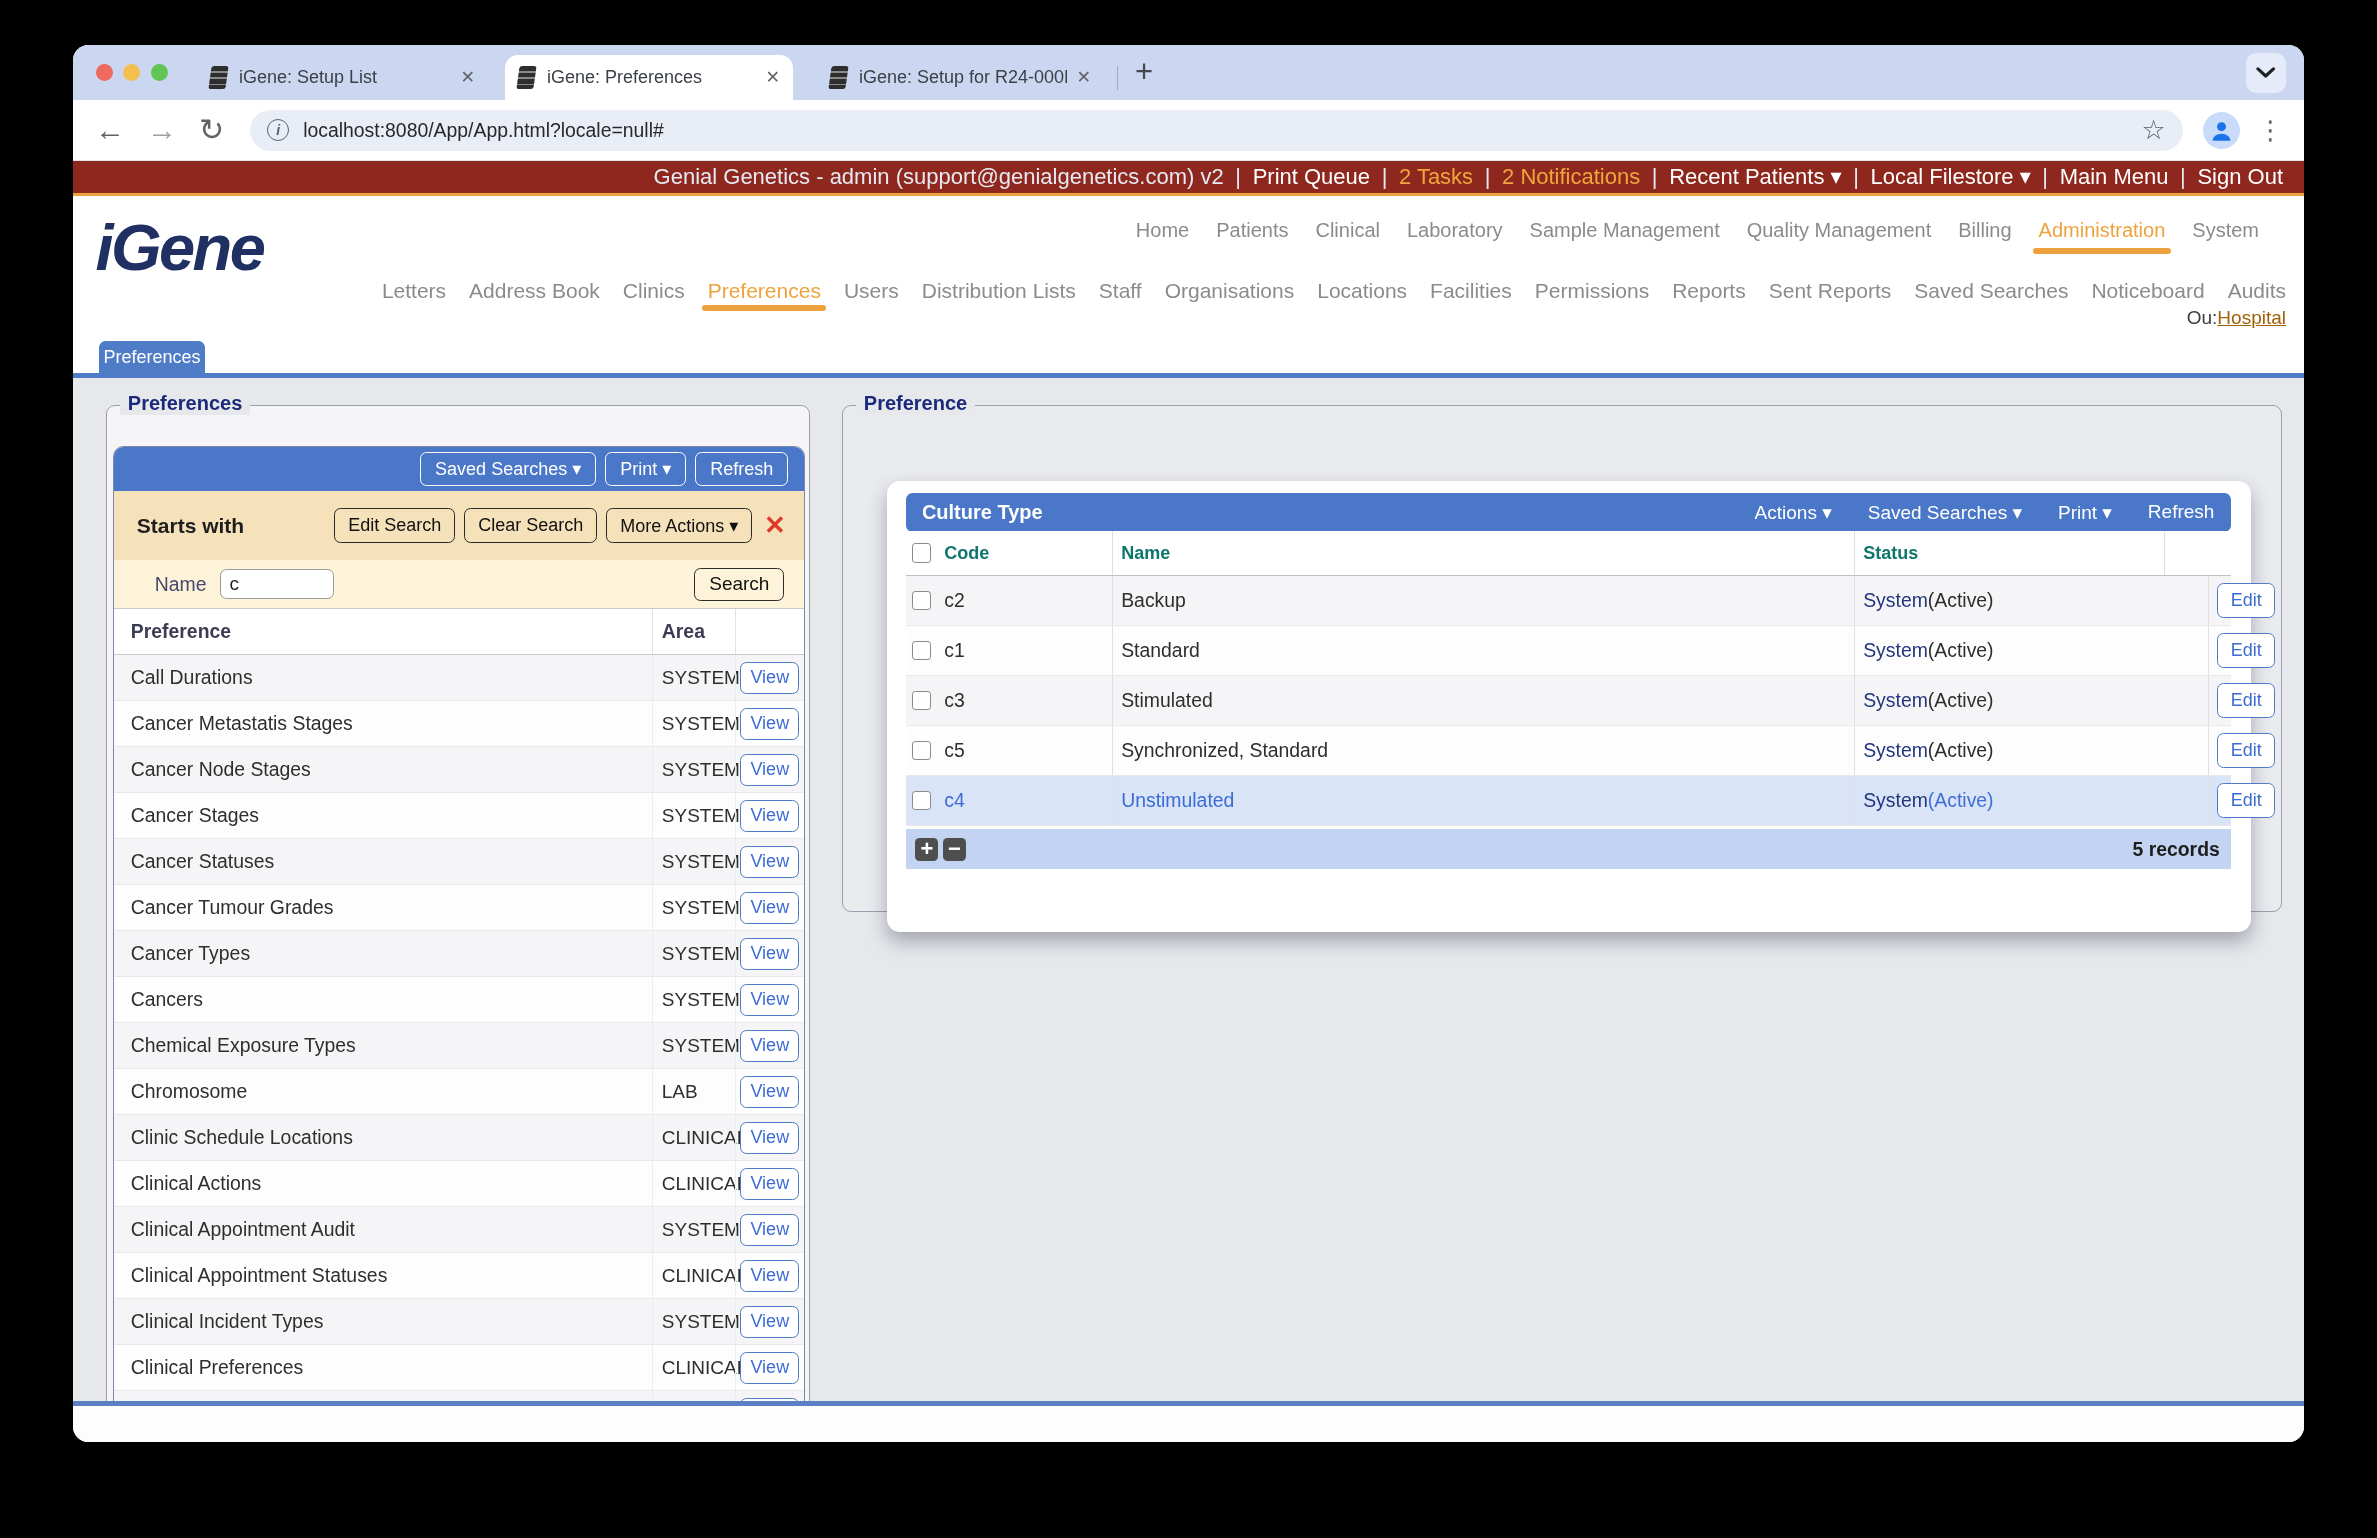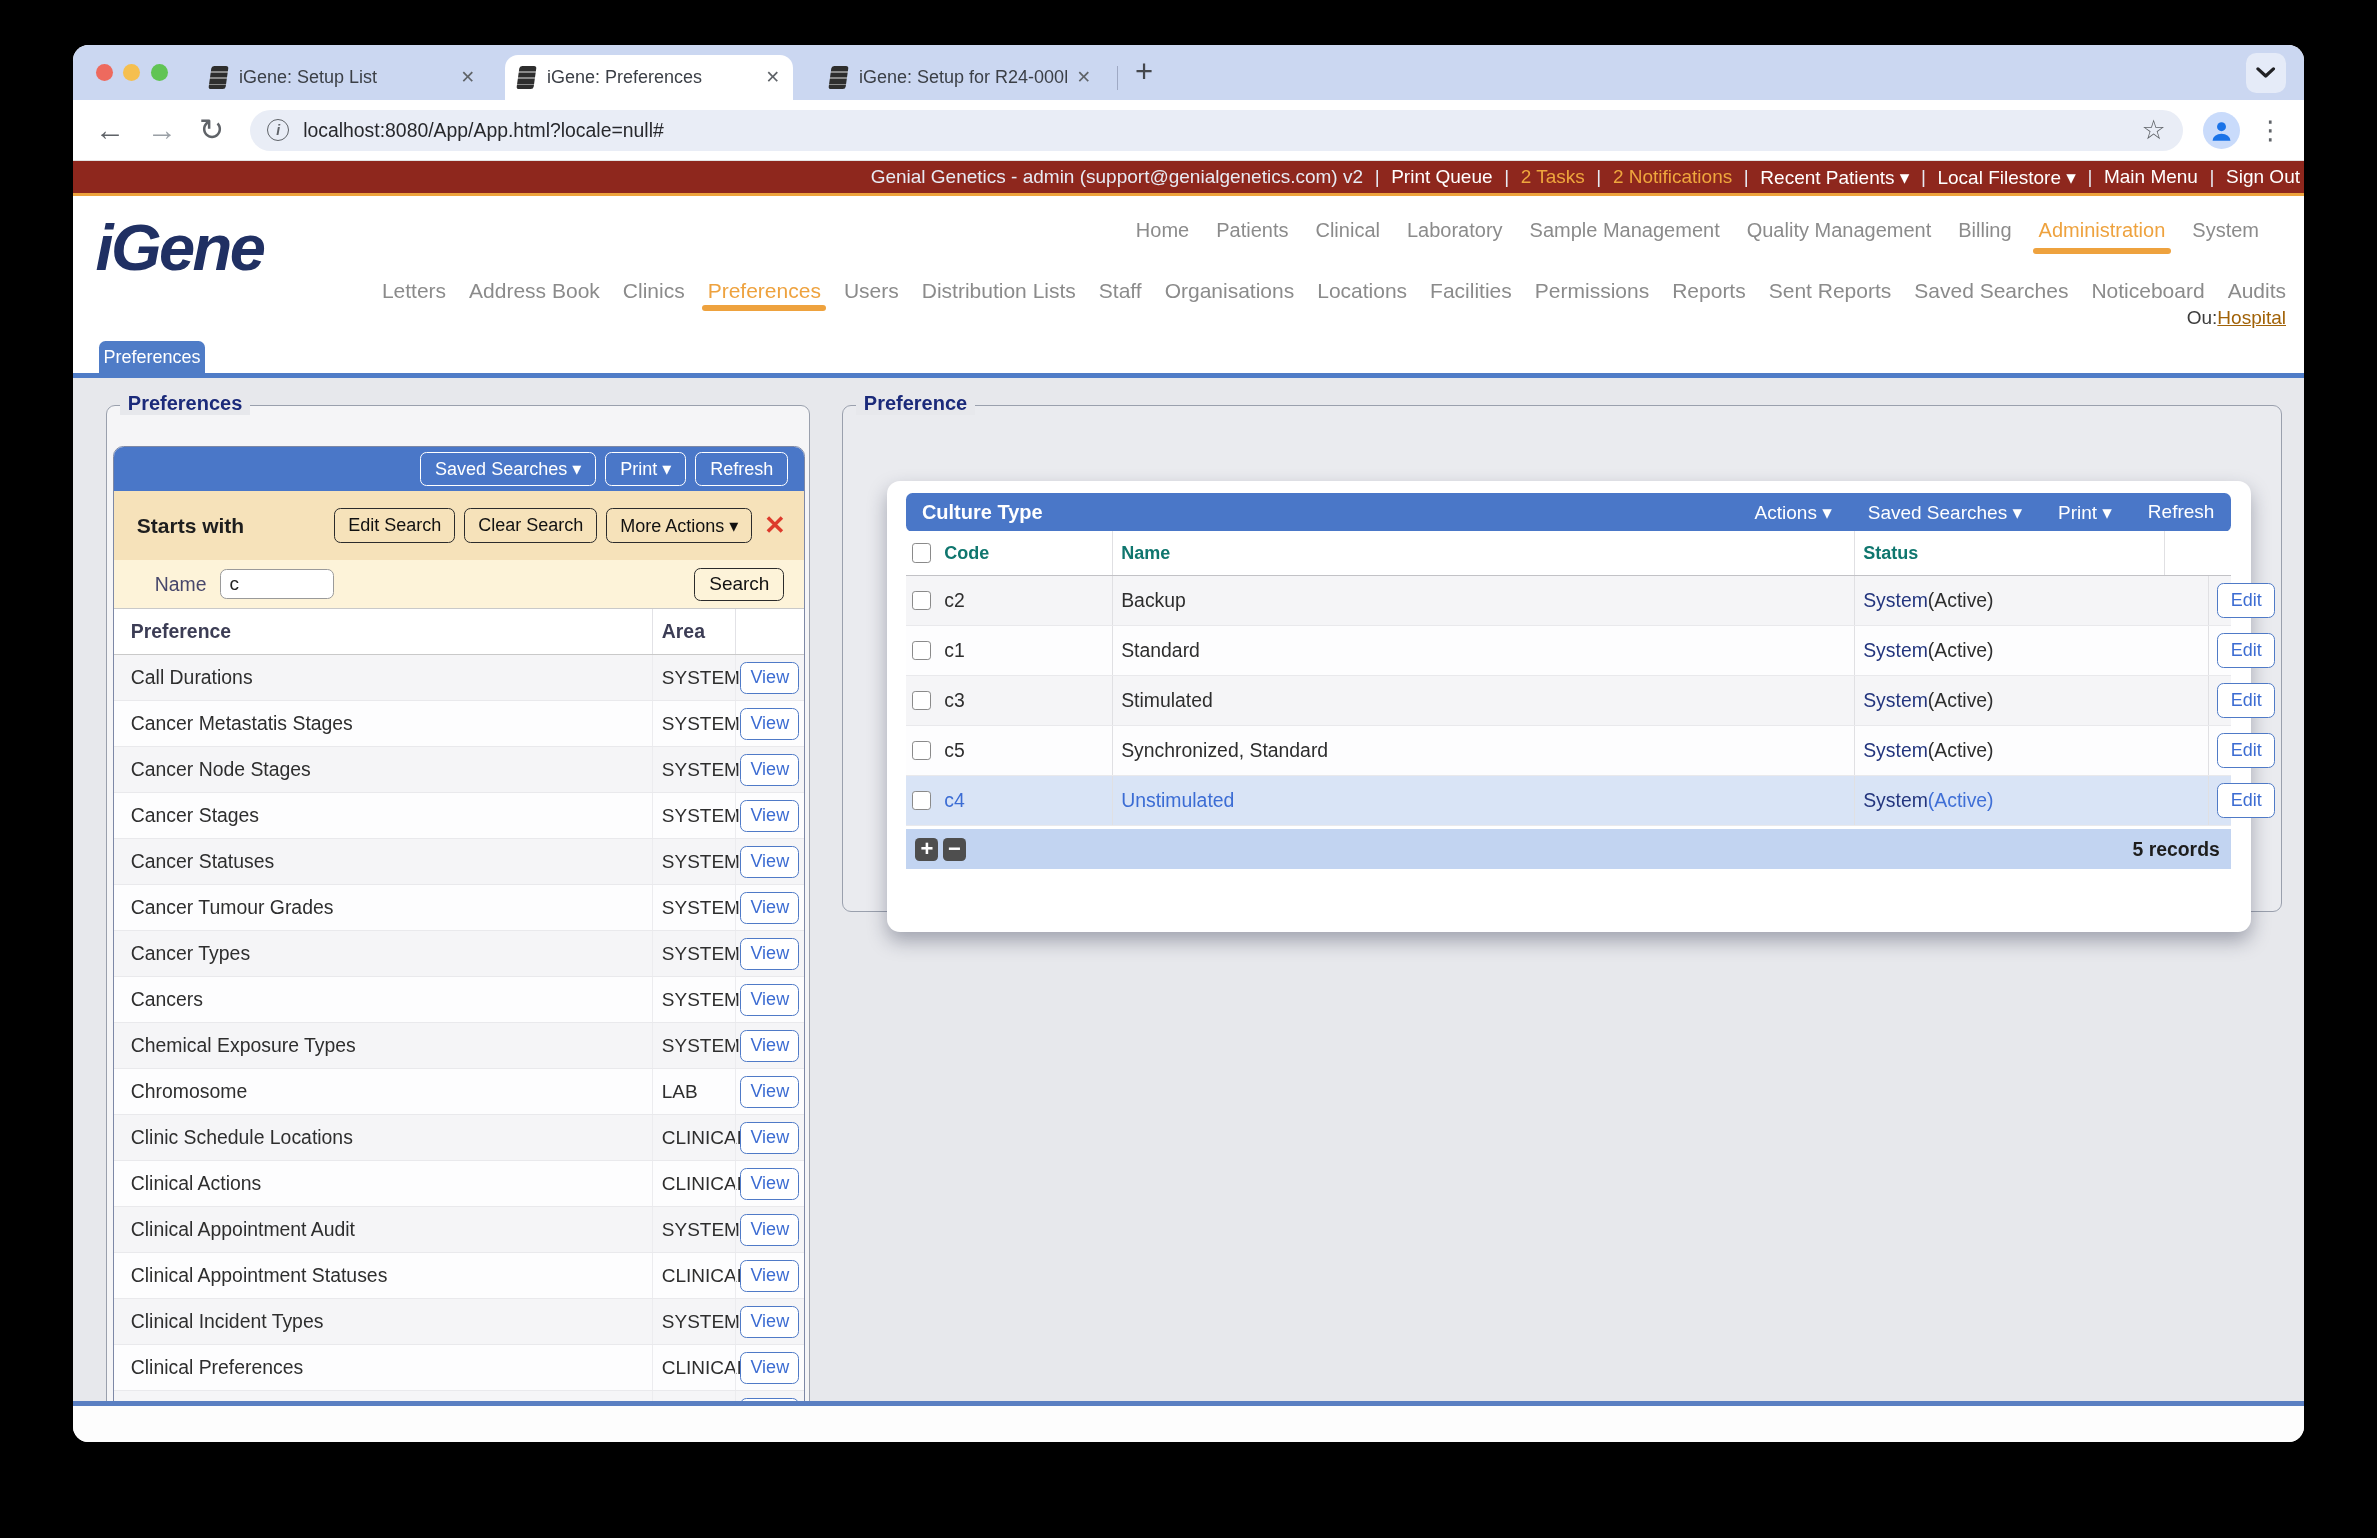--- a/index.html
+++ b/index.html
@@ -41,21 +41,21 @@
               font-style:italic; font-weight:bold; flex:0 0 auto; }
   .urltext { margin-left:14px; font-size:19.4px; color:#27282c; white-space:nowrap; }
   .staricon { margin-left:auto; font-size:27px; color:#5f6368; }
   .avatar { margin-left:20.7px; width:37px; height:37px; border-radius:50%; background:#c9dbfb;
             display:flex; align-items:center; justify-content:center; flex:0 0 auto; }
   .dots { margin:0 20.7px 0 17px; font-size:26px; color:#5f6368; }
 
   
   .appbar { position:absolute; left:0; top:116px; width:100%; height:35px; background:#8e271d;
             border-bottom:3.9px solid #eda33c; display:flex; align-items:center;
-            justify-content:flex-end; padding-right:4px; font-size:19px; white-space:nowrap; }
+            justify-content:flex-end; padding-right:21px; font-size:22px; white-space:nowrap; }
   .tb-item { color:#fff; }
   .tb-item.account { color:#e7eaf3; }
   .tb-item.alert { color:#efa63d; }
   .tb-sep { color:#e7eaf3; margin:0 11.6px; }
 
   
   .navarea { position:absolute; left:0; top:151px; width:100%; height:145px; background:#fff; }
   .logo { position:absolute; left:22.6px; top:14px; font-size:65px; font-weight:bold;
           font-style:italic; color:#203063; letter-spacing:-2.6px; }
   .mainnav { position:absolute; top:23px; right:45px; display:flex; gap:27px; font-size:20px; color:#8b8b8b; }

